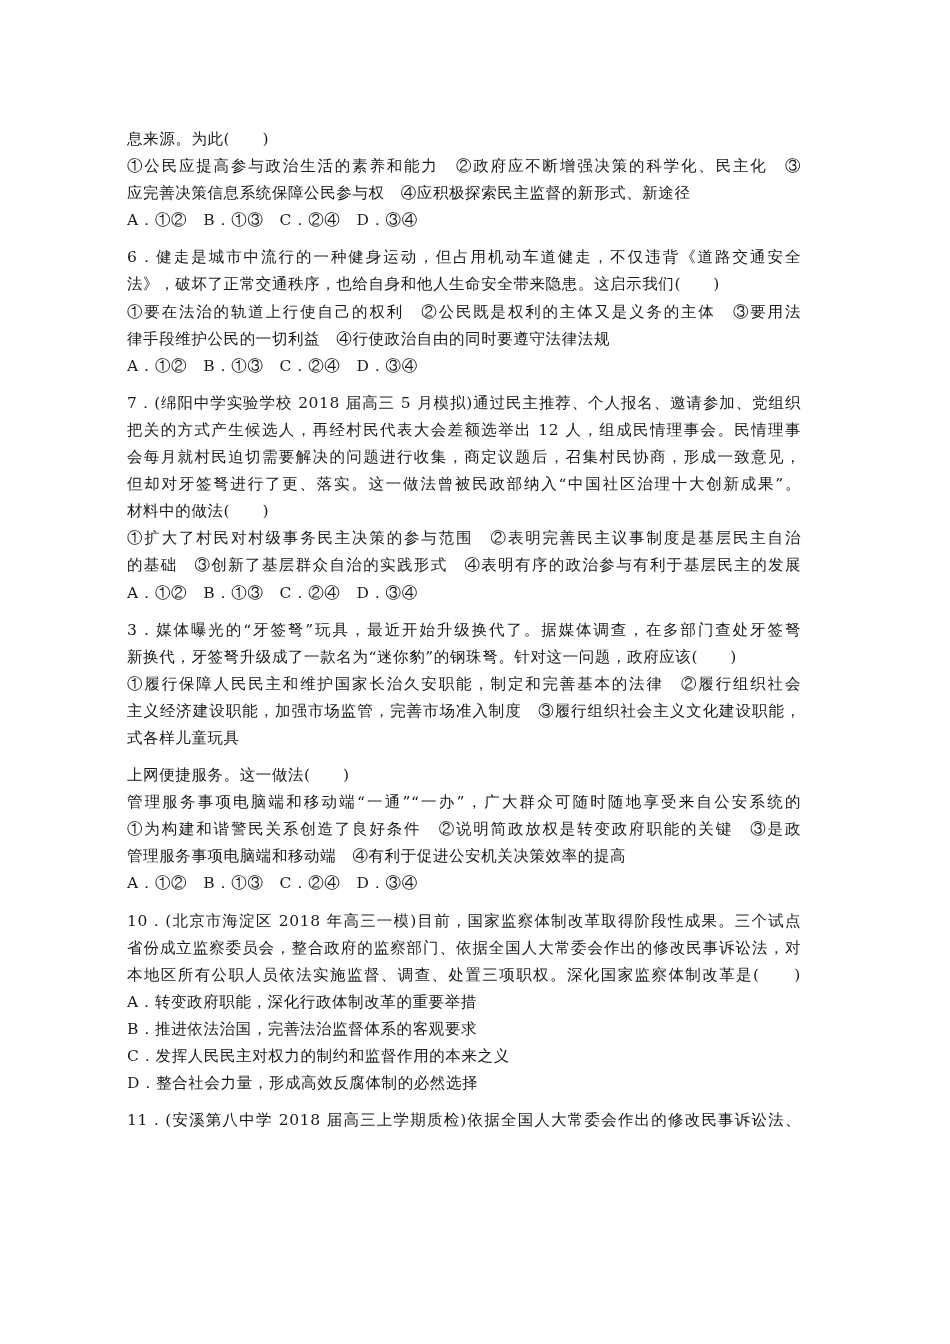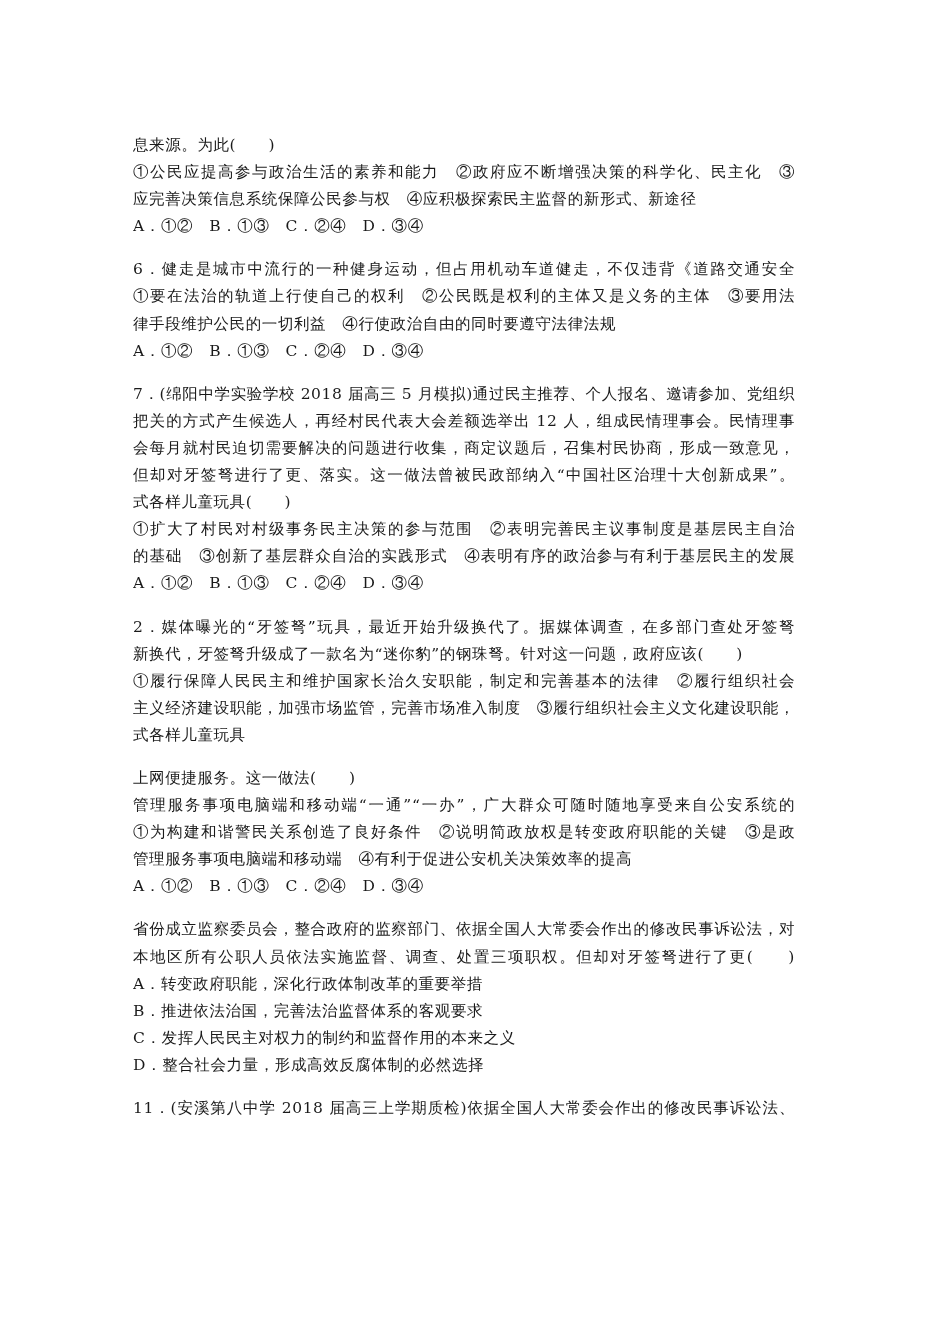--- a/index.html
+++ b/index.html
@@ -28,71 +28,73 @@
       white-space: nowrap;
       letter-spacing: 0.6px;
       text-align: justify;
       text-align-last: justify;
       overflow: hidden;
     }
     .line.short {
       text-align: left;
       text-align-last: left;
     }
-    .question { margin: 16px; }
+    .question { margin: 10px; }
   </style>
 </head>
 <body>
 
 <div class="page">
 
   <div class="question">
     <div class="line short">息来源。为此(　　)</div>
     <div class="line">①公民应提高参与政治生活的素养和能力　②政府应不断增强决策的科学化、民主化　③</div>
     <div class="line short">应完善决策信息系统保障公民参与权　④应积极探索民主监督的新形式、新途径</div>
     <div class="line short">A．①②　B．①③　C．②④　D．③④</div>
   </div>
 
   <div class="question">
     <div class="line">6．健走是城市中流行的一种健身运动，但占用机动车道健走，不仅违背《道路交通安全</div>
+    <div class="line short">法》，破坏了正常交通秩序，也给自身和他人生命安全带来隐患。这启示我们(　　)</div>
     <div class="line">①要在法治的轨道上行使自己的权利　②公民既是权利的主体又是义务的主体　③要用法</div>
     <div class="line short">律手段维护公民的一切利益　④行使政治自由的同时要遵守法律法规</div>
     <div class="line short">A．①②　B．①③　C．②④　D．③④</div>
   </div>
 
   <div class="question">
     <div class="line">7．(绵阳中学实验学校 2018 届高三 5 月模拟)通过民主推荐、个人报名、邀请参加、党组织</div>
     <div class="line">把关的方式产生候选人，再经村民代表大会差额选举出 12 人，组成民情理事会。民情理事</div>
     <div class="line">会每月就村民迫切需要解决的问题进行收集，商定议题后，召集村民协商，形成一致意见，</div>
     <div class="line">但却对牙签弩进行了更、落实。这一做法曾被民政部纳入“中国社区治理十大创新成果”。</div>
-    <div class="line short">式各样儿童玩具(　　)</div>
+    <div class="line short">材料中的做法(　　)</div>
     <div class="line">①扩大了村民对村级事务民主决策的参与范围　②表明完善民主议事制度是基层民主自治</div>
     <div class="line">的基础　③创新了基层群众自治的实践形式　④表明有序的政治参与有利于基层民主的发展</div>
     <div class="line short">A．①②　B．①③　C．②④　D．③④</div>
   </div>
 
   <div class="question">
-    <div class="line">2．媒体曝光的“牙签弩”玩具，最近开始升级换代了。据媒体调查，在多部门查处牙签弩</div>
+    <div class="line">3．媒体曝光的“牙签弩”玩具，最近开始升级换代了。据媒体调查，在多部门查处牙签弩</div>
     <div class="line short">新换代，牙签弩升级成了一款名为“迷你豹”的钢珠弩。针对这一问题，政府应该(　　)</div>
     <div class="line">①履行保障人民民主和维护国家长治久安职能，制定和完善基本的法律　②履行组织社会</div>
     <div class="line">主义经济建设职能，加强市场监管，完善市场准入制度　③履行组织社会主义文化建设职能，</div>
     <div class="line short">式各样儿童玩具</div>
   </div>
 
   <div class="question">
     <div class="line short">上网便捷服务。这一做法(　　)</div>
     <div class="line">管理服务事项电脑端和移动端“一通”“一办”，广大群众可随时随地享受来自公安系统的</div>
     <div class="line">①为构建和谐警民关系创造了良好条件　②说明简政放权是转变政府职能的关键　③是政</div>
     <div class="line short">管理服务事项电脑端和移动端　④有利于促进公安机关决策效率的提高</div>
     <div class="line short">A．①②　B．①③　C．②④　D．③④</div>
   </div>
 
   <div class="question">
+    <div class="line">10．(北京市海淀区 2018 年高三一模)目前，国家监察体制改革取得阶段性成果。三个试点</div>
     <div class="line">省份成立监察委员会，整合政府的监察部门、依据全国人大常委会作出的修改民事诉讼法，对</div>
-    <div class="line">本地区所有公职人员依法实施监督、调查、处置三项职权。但却对牙签弩进行了更(　　)</div>
+    <div class="line">本地区所有公职人员依法实施监督、调查、处置三项职权。深化国家监察体制改革是(　　)</div>
     <div class="line short">A．转变政府职能，深化行政体制改革的重要举措</div>
     <div class="line short">B．推进依法治国，完善法治监督体系的客观要求</div>
     <div class="line short">C．发挥人民民主对权力的制约和监督作用的本来之义</div>
     <div class="line short">D．整合社会力量，形成高效反腐体制的必然选择</div>
   </div>
 
   <div class="question">
     <div class="line">11．(安溪第八中学 2018 届高三上学期质检)依据全国人大常委会作出的修改民事诉讼法、</div>
   </div>
 

